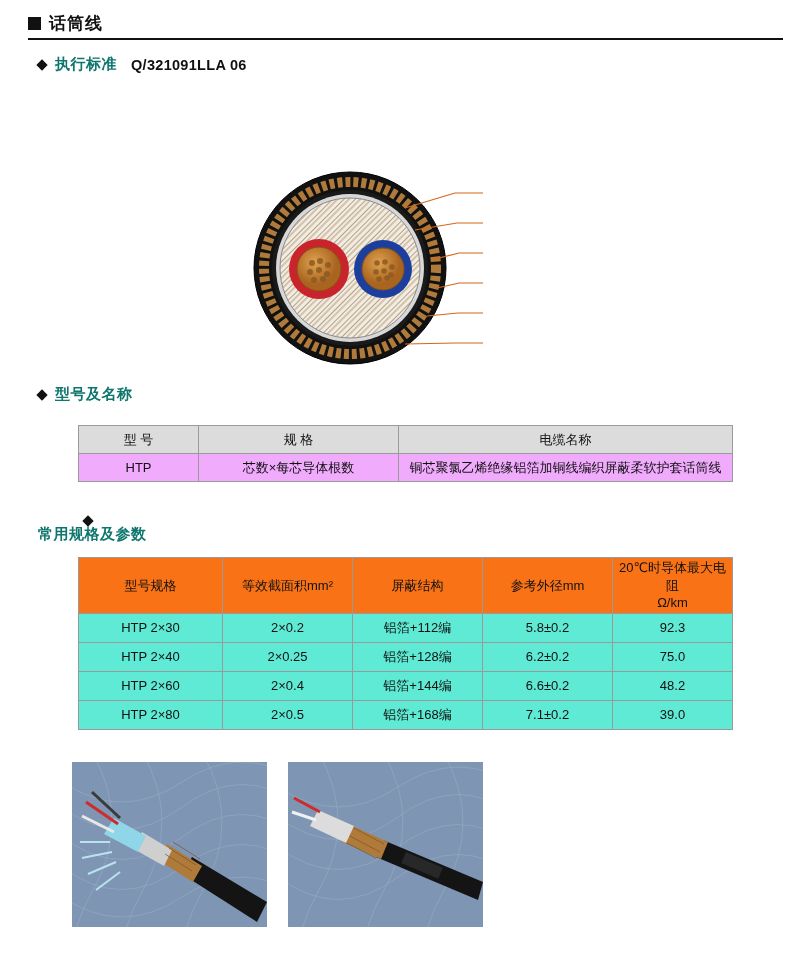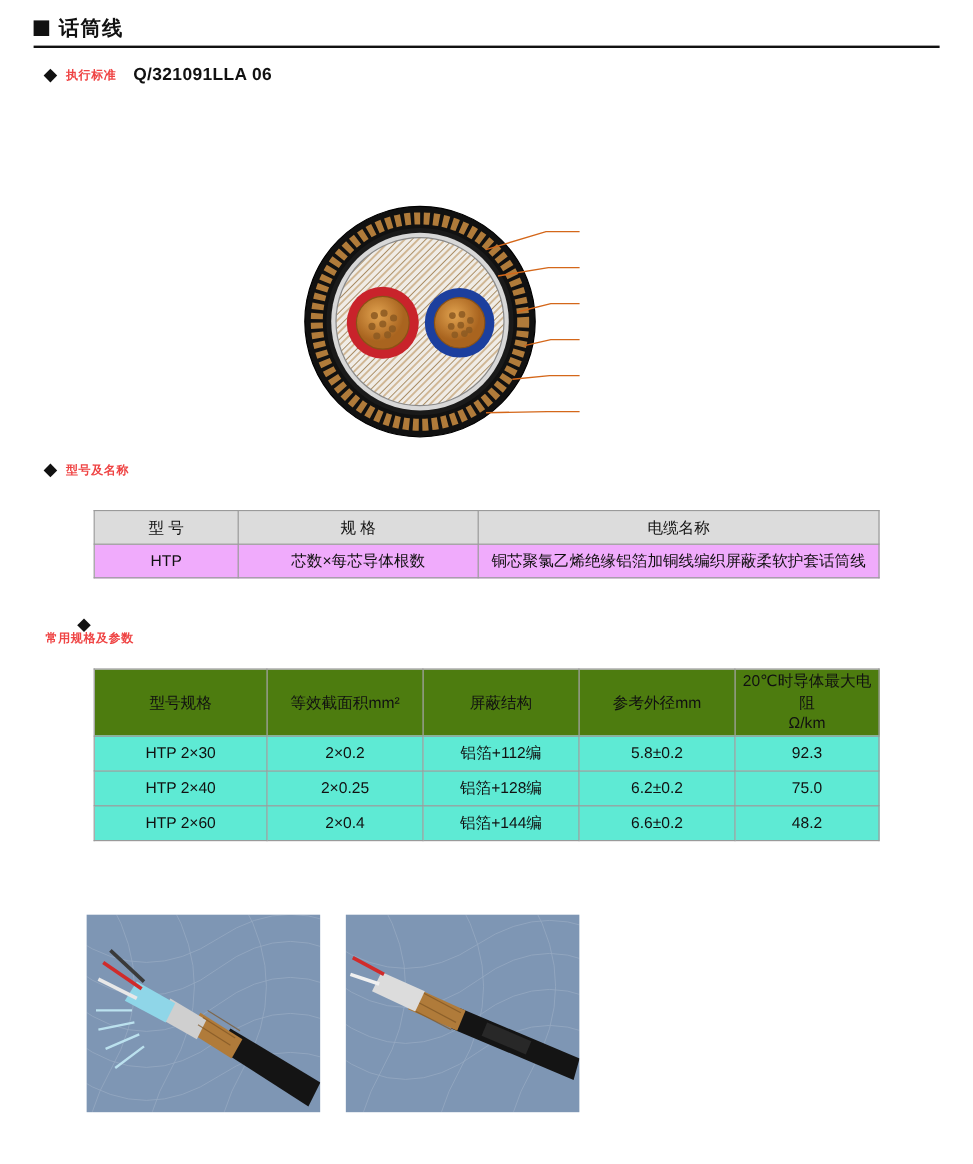--- a/index.html
+++ b/index.html
@@ -36,21 +36,21 @@
   .sec-head {
     position: absolute; display: flex; align-items: center;
   }
   .diamond {
     width: 8px; height: 8px; background: #111;
     transform: rotate(45deg);
     margin-right: 9px;
     flex: 0 0 auto;
   }
   .sec-label {
-    font-size: 10px; font-weight: bold; color: #ef4444; letter-spacing: .5px;
+    font-size: 15px; font-weight: bold; color: #0f766e; letter-spacing: .5px;
   }
   .sec-value {
     font-size: 14.5px; font-weight: bold; color: #111; margin-left: 14px;
     letter-spacing: .3px;
   }
 
   
   .para-wrap {
     position: absolute; left: 62px; top: 92px; width: 700px;
     display: flex;
@@ -88,21 +88,21 @@
     border: 1px solid #9a9a9a;
     text-align: center;
     font-weight: normal;
     color: #111;
   }
   .t1 { left: 78px; top: 425px; width: 655px; border-radius: 14px; }
   .t1 th { background: #dcdcdc; height: 28px; font-size: 13px; }
   .t1 td { height: 28px; background: #f0abfc; font-size: 13px; }
 
   .t2 { left: 78px; top: 557px; width: 655px; }
-  .t2 th { background: #4d7c0f; height: 44px; font-size: 13px; line-height: 1.35; }
+  .t2 th { background: #f97316; height: 44px; font-size: 13px; line-height: 1.35; }
   .t2 td { height: 29px; background: #5eead4; font-size: 13px; }
 
   
   .photo {
     position: absolute; top: 762px; width: 195px; height: 165px;
     overflow: hidden;
     background: linear-gradient(150deg,#8fa7c4 0%, #6f8cae 35%, #4a6party 60%);
   }
   .photo-1 { left: 72px; }
   .photo-2 { left: 288px; }
@@ -249,20 +249,27 @@
       <td>6.2±0.2</td>
       <td>75.0</td>
     </tr>
     <tr>
       <td>HTP 2×60</td>
       <td>2×0.4</td>
       <td>铝箔+144编</td>
       <td>6.6±0.2</td>
       <td>48.2</td>
     </tr>
+    <tr>
+      <td>HTP 2×80</td>
+      <td>2×0.5</td>
+      <td>铝箔+168编</td>
+      <td>7.1±0.2</td>
+      <td>39.0</td>
+    </tr>
   </tbody>
     </table>
 
   <div class="photo photo-1">
     <div class="photo-bg"></div>
     <svg class="photo-waves" width="195" height="165" viewBox="0 0 195 165">
       <g fill="none" stroke="#ffffff" stroke-width="0.7" opacity="0.5">
         <path d="M-10 20 Q 50 60 110 20 T 230 20"></path>
         <path d="M-10 45 Q 50 90 110 45 T 230 45"></path>
         <path d="M-10 75 Q 50 120 110 75 T 230 75"></path>

